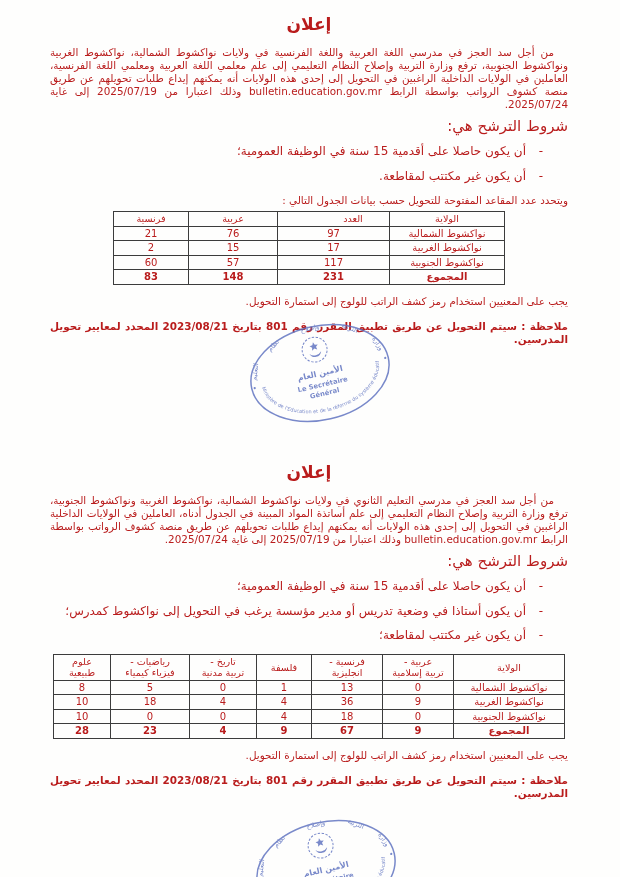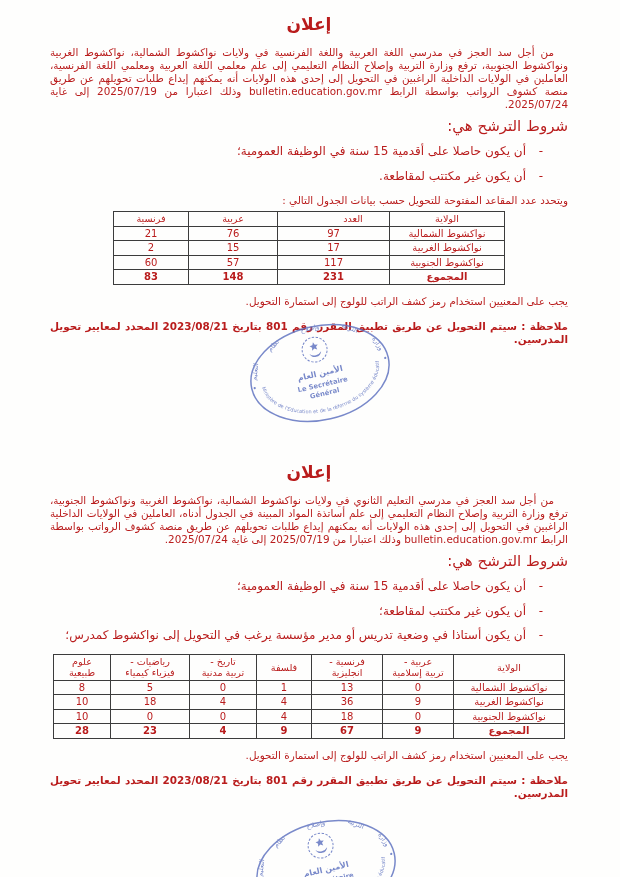--- a/index.html
+++ b/index.html
@@ -122,22 +122,22 @@
         </defs>
       <text font-size="5" fill="#5c70bf"><textPath href="#arcB1" startOffset="50%" text-anchor="middle">Ministère de l'Education et de la réforme du système éducatif</textPath></text>
     </g>
   </svg>
 
   <section class="announcement a2">
     <h1 class="title">إعلان</h1>
     <p class="intro">من أجل سد العجز في مدرسي التعليم الثانوي في ولايات نواكشوط الشمالية، نواكشوط الغربية ونواكشوط الجنوبية، ترفع وزارة التربية وإصلاح النظام التعليمي إلى علم أساتذة المواد المبينة في الجدول أدناه، العاملين في الولايات الداخلية الراغبين في التحويل إلى إحدى هذه الولايات أنه يمكنهم إيداع طلبات تحويلهم عن طريق منصة كشوف الرواتب بواسطة الرابط bulletin.education.gov.mr وذلك اعتبارا من 2025/07/19 إلى غاية 2025/07/24.</p>
     <div class="cond-head">شروط الترشح هي:</div>
     <div class="cond">أن يكون حاصلا على أقدمية 15 سنة في الوظيفة العمومية؛</div>
+    <div class="cond">أن يكون أستاذا في وضعية تدريس أو مدير مؤسسة يرغب في التحويل إلى نواكشوط كمدرس؛</div>
     <div class="cond">أن يكون غير مكتتب لمقاطعة؛</div>
-    <div class="cond">أن يكون أستاذا في وضعية تدريس أو مدير مؤسسة يرغب في التحويل إلى نواكشوط كمدرس؛</div>
 
     <table class="t-b">
       <tbody>
           <tr>
         <th>الولاية</th>
         <th>عربية -
 تربية إسلامية</th>
         <th>فرنسية -
 انجليزية</th>
         <th>فلسفة</th>

